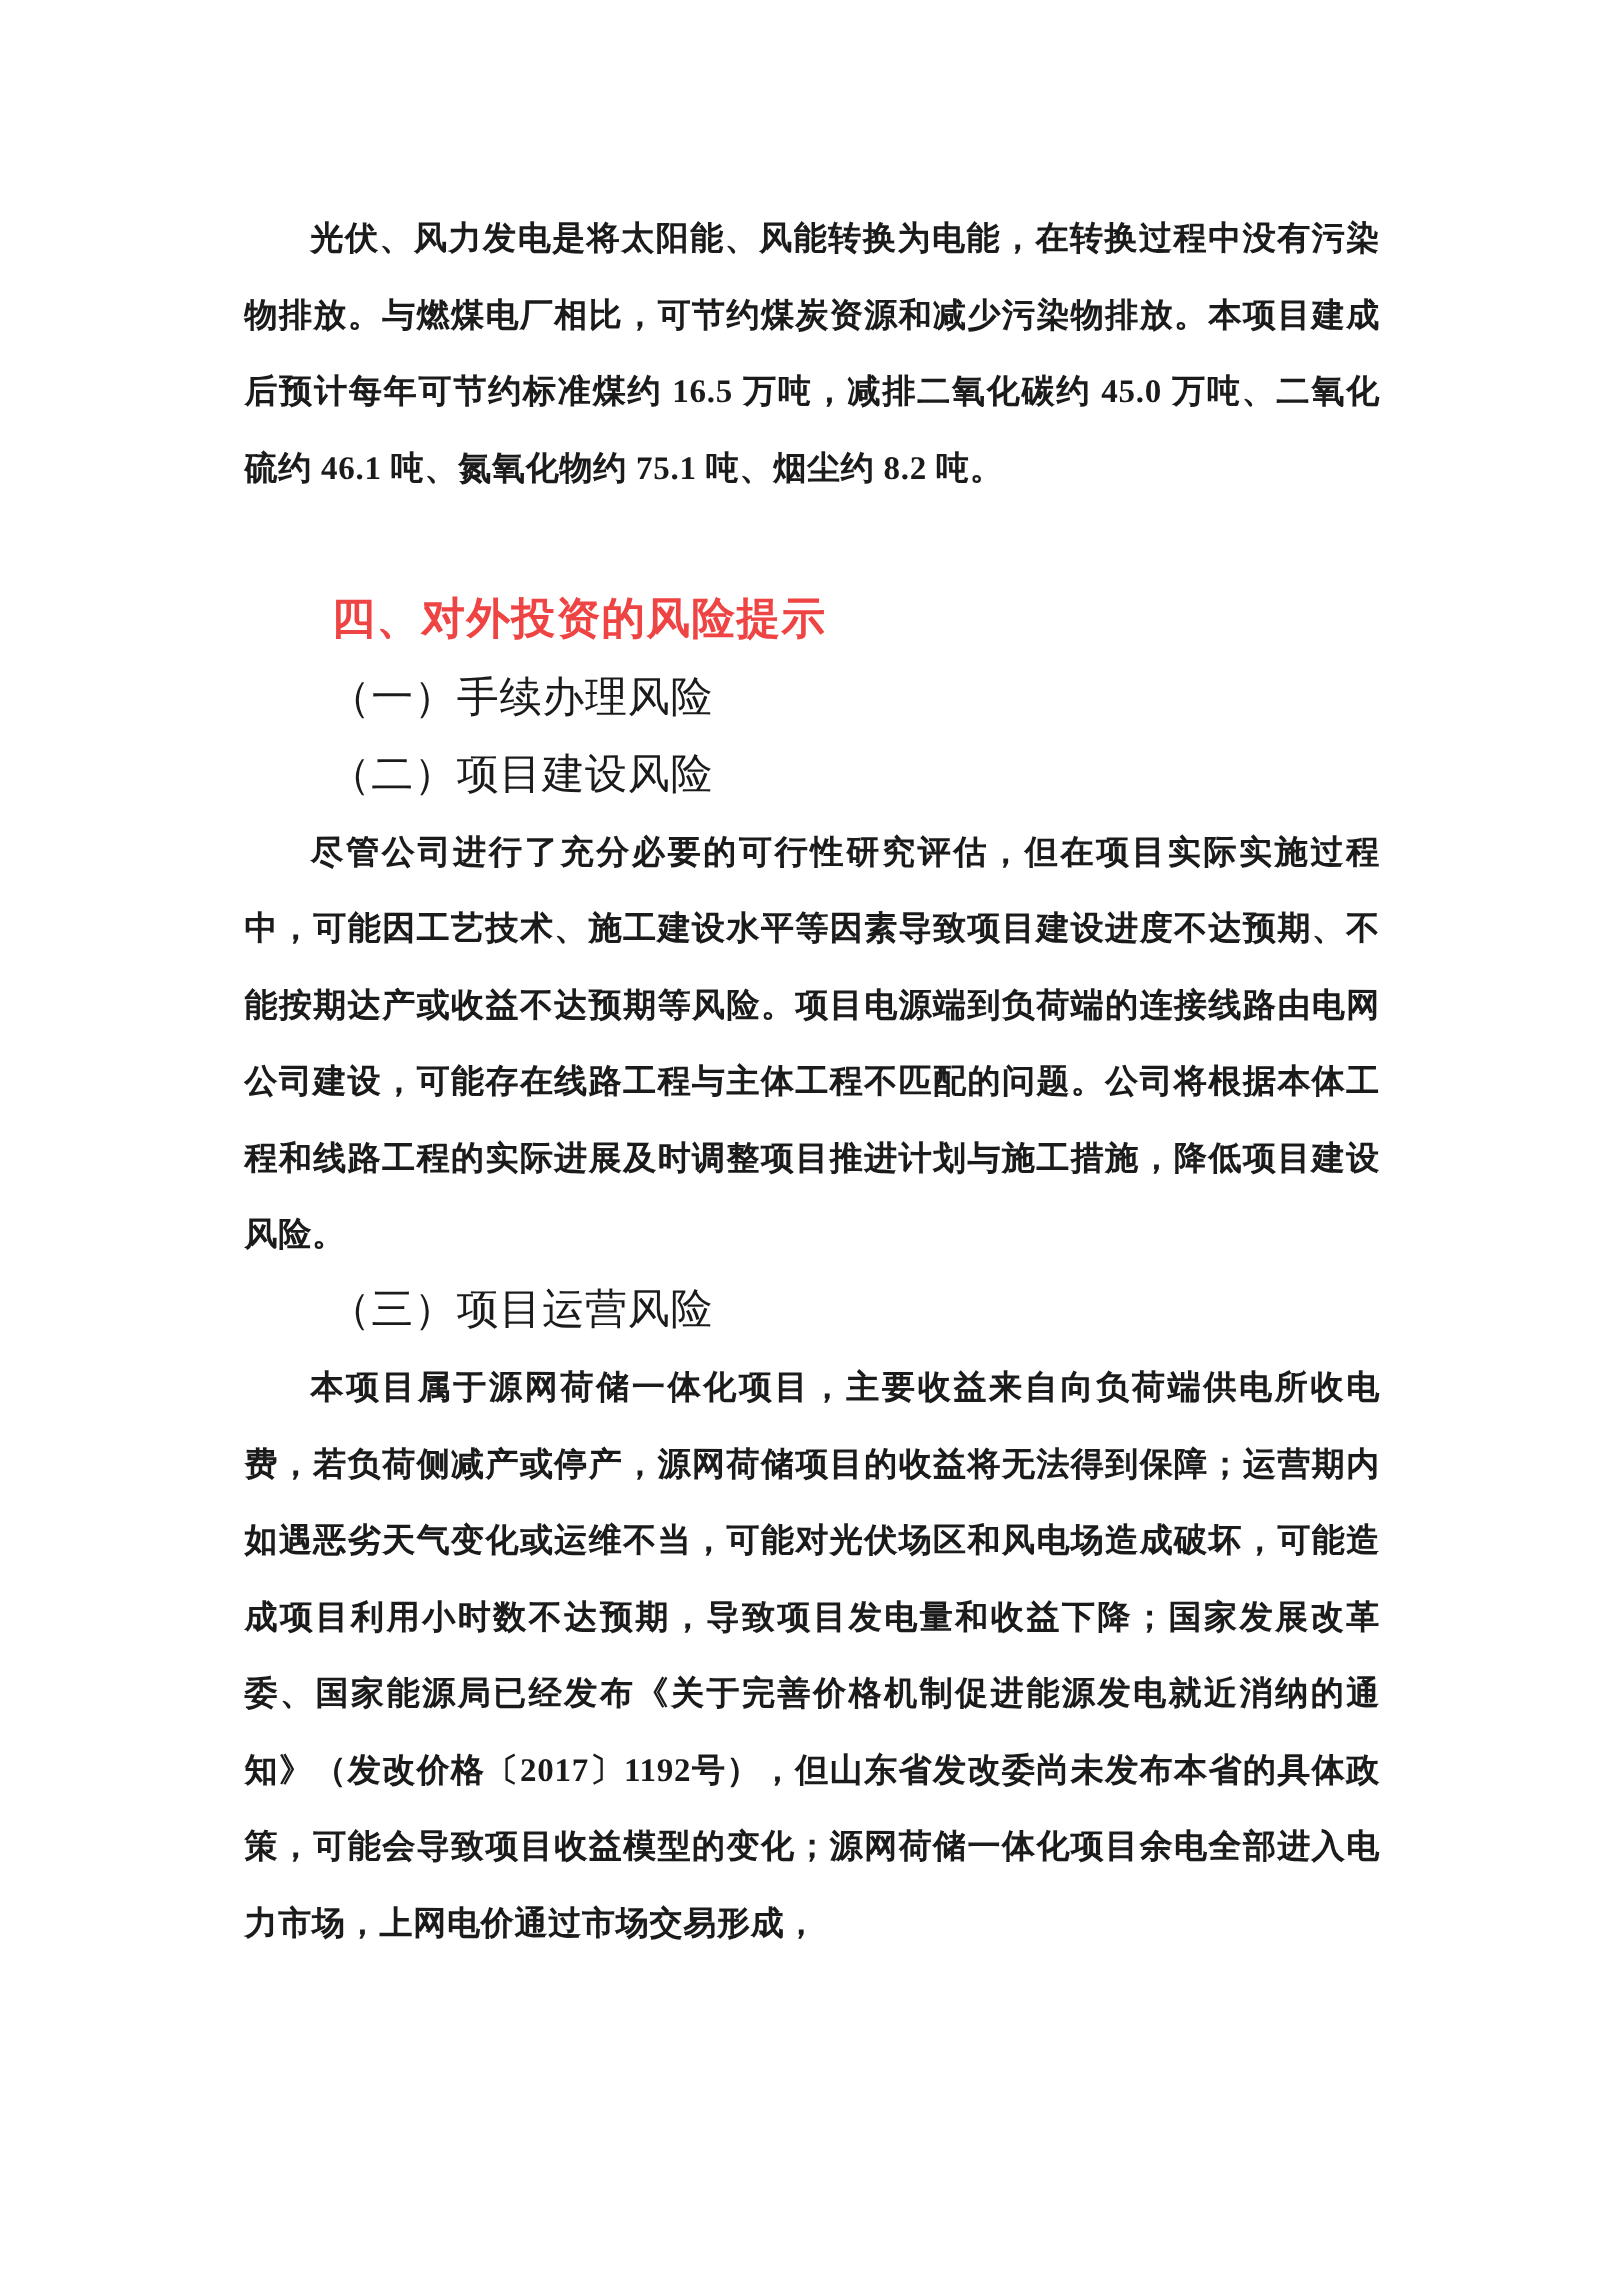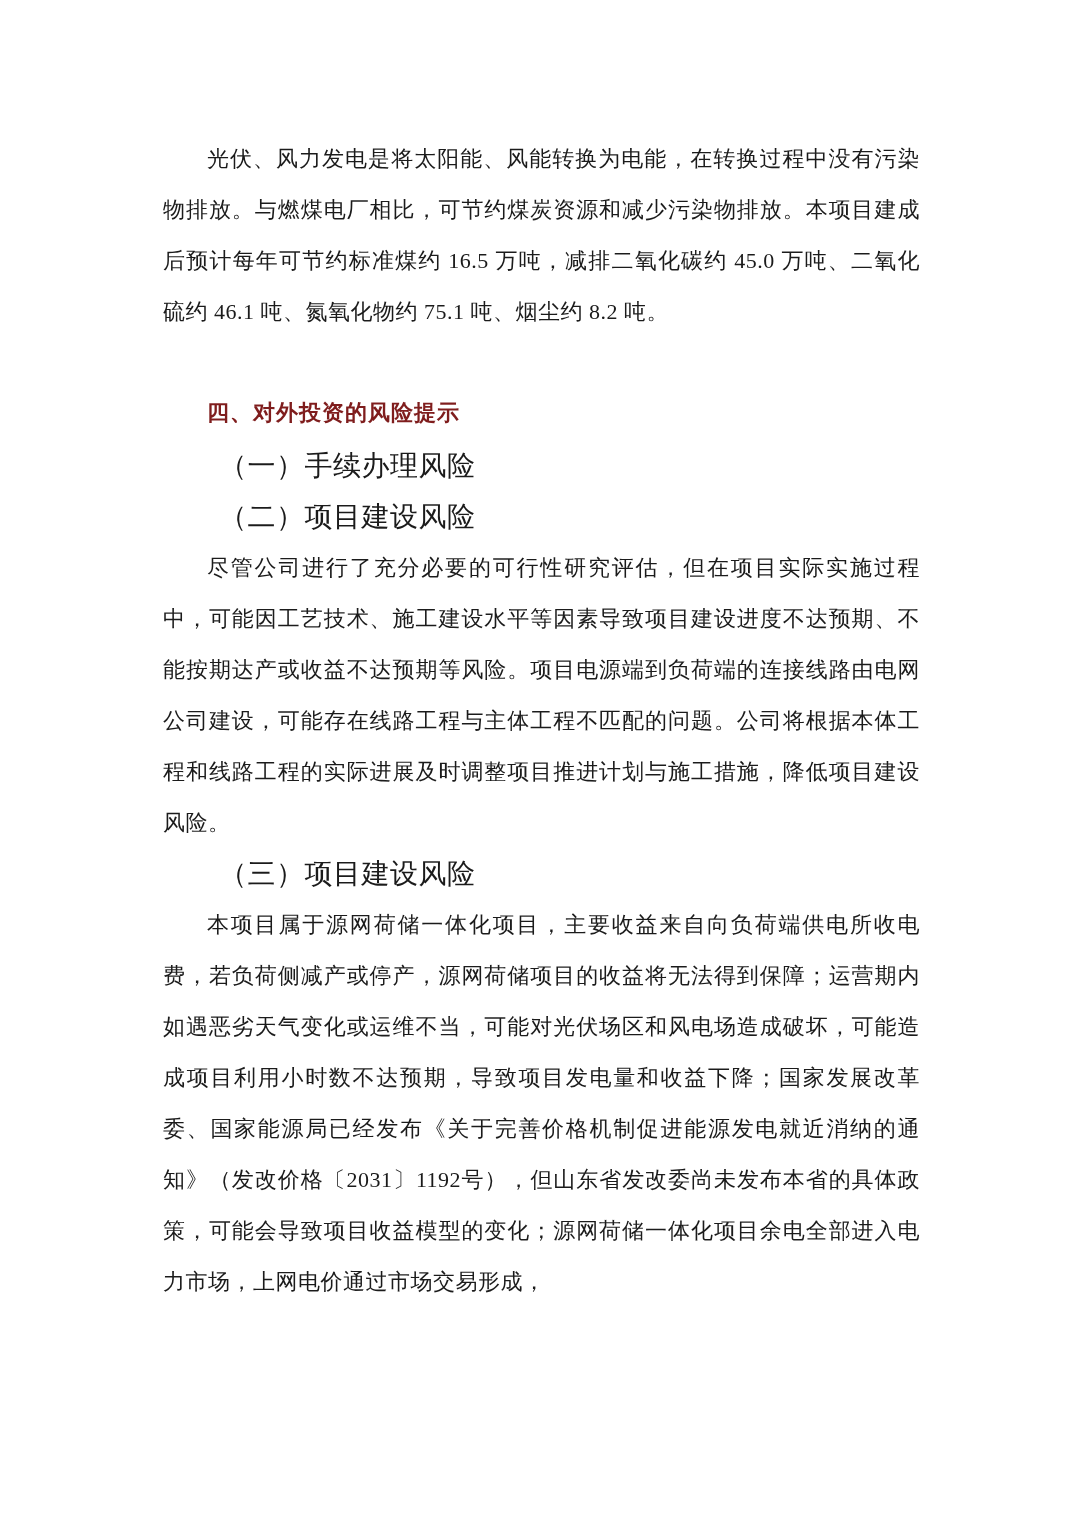--- a/index.html
+++ b/index.html
@@ -23,28 +23,29 @@
     width: 757px;
   }
   .para {
     margin: 0;
     font-size: 22px;
     line-height: 51px;
     text-align: justify;
     text-indent: 2em;
     letter-spacing: 0.5px;
     word-break: break-all;
+    font-weight: bold;
   }
   .section-heading {
     margin: 56px 0 7px 0;
-    font-size: 22px;
+    font-size: 29px;
     line-height: 40px;
     font-weight: 700;
     text-indent: 2em;
-    color: #7f1d1d;
+    color: #ef4444;
     font-family: Liberation Serif, serif;
     letter-spacing: 1px;
   }
   .sub-title {
     margin: 0;
     font-size: 28px;
     line-height: 51px;
     text-indent: 2em;
     letter-spacing: 0.5px;
   }
@@ -62,18 +63,18 @@
     <div>
       <p class="sub-title">（一）手续办理风险</p>
     </div>
 
     <div>
       <p class="sub-title">（二）项目建设风险</p>
       <p class="para">尽管公司进行了充分必要的可行性研究评估，但在项目实际实施过程中，可能因工艺技术、施工建设水平等因素导致项目建设进度不达预期、不能按期达产或收益不达预期等风险。项目电源端到负荷端的连接线路由电网公司建设，可能存在线路工程与主体工程不匹配的问题。公司将根据本体工程和线路工程的实际进展及时调整项目推进计划与施工措施，降低项目建设风险。</p>
     </div>
 
     <div>
-      <p class="sub-title">（三）项目建设风险</p>
-      <p class="para">本项目属于源网荷储一体化项目，主要收益来自向负荷端供电所收电费，若负荷侧减产或停产，源网荷储项目的收益将无法得到保障；运营期内如遇恶劣天气变化或运维不当，可能对光伏场区和风电场造成破坏，可能造成项目利用小时数不达预期，导致项目发电量和收益下降；国家发展改革委、国家能源局已经发布《关于完善价格机制促进能源发电就近消纳的通知》（发改价格〔2031〕1192号），但山东省发改委尚未发布本省的具体政策，可能会导致项目收益模型的变化；源网荷储一体化项目余电全部进入电力市场，上网电价通过市场交易形成，</p>
+      <p class="sub-title">（三）项目运营风险</p>
+      <p class="para">本项目属于源网荷储一体化项目，主要收益来自向负荷端供电所收电费，若负荷侧减产或停产，源网荷储项目的收益将无法得到保障；运营期内如遇恶劣天气变化或运维不当，可能对光伏场区和风电场造成破坏，可能造成项目利用小时数不达预期，导致项目发电量和收益下降；国家发展改革委、国家能源局已经发布《关于完善价格机制促进能源发电就近消纳的通知》（发改价格〔2017〕1192号），但山东省发改委尚未发布本省的具体政策，可能会导致项目收益模型的变化；源网荷储一体化项目余电全部进入电力市场，上网电价通过市场交易形成，</p>
     </div>
 
   </div>
 </div>
 
 </body></html>

